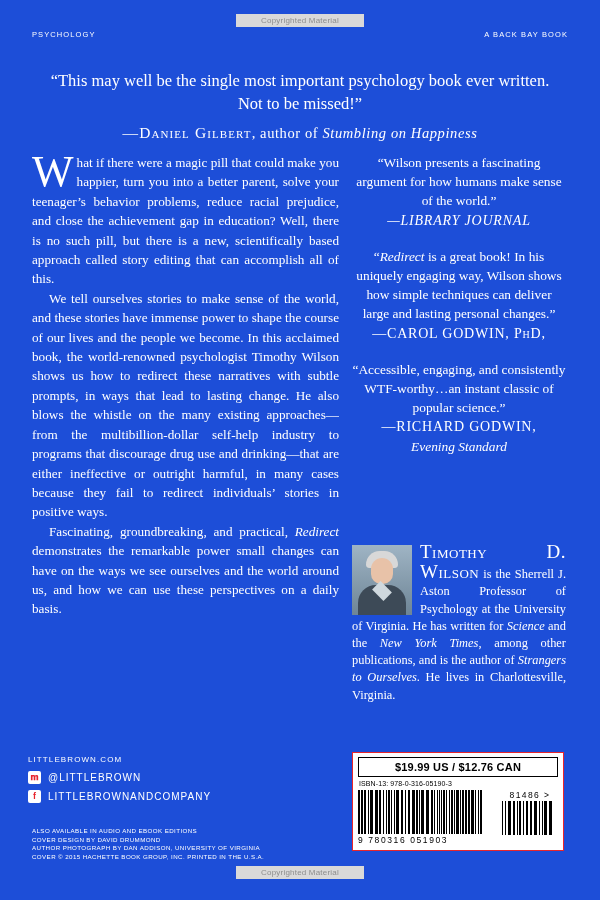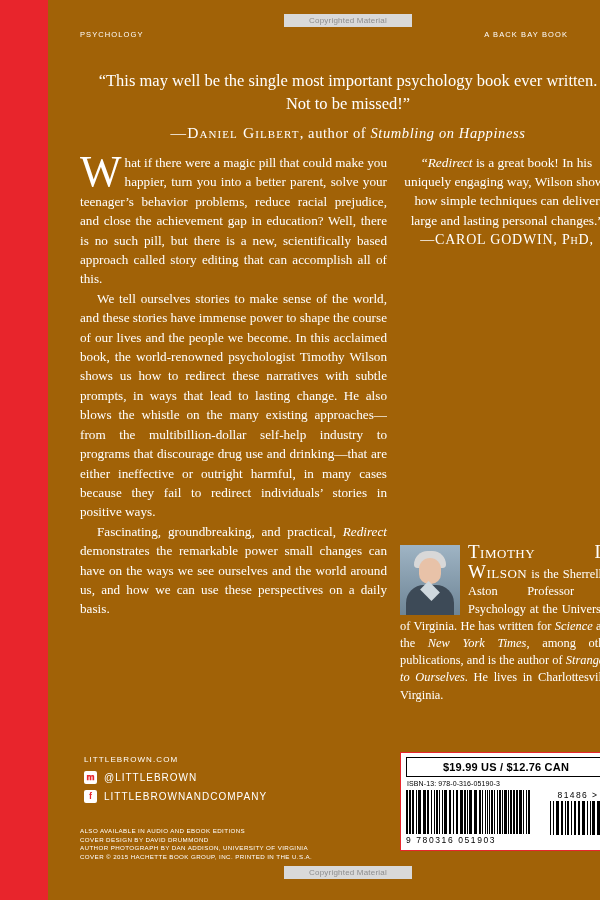--- a/index.html
+++ b/index.html
@@ -11,22 +11,21 @@
     height: 900px;
     background: #e8252c;
     font-family: "Liberation Serif", serif;
     color: #ffffff;
     overflow: hidden;
     position: relative;
   }
   .cover {
     position: absolute;
     inset: 0;
-    background: #a16207;
-    margin-left: 48px;
+    background: #1d4ed8;
   }
   
   .watermark {
     position: absolute;
     left: 236px;
     width: 128px;
     text-align: center;
     font-family: "Liberation Sans", sans-serif;
     font-size: 8px;
     letter-spacing: 0.2px;
@@ -170,21 +169,21 @@
   }
   .bio .name {
     font-variant: small-caps;
     letter-spacing: 0.5px;
     font-size: 19px;
   }
 
   
   .pub {
     position: absolute;
-    left: 36px;
+    left: 28px;
     top: 755px;
     width: 300px;
     font-family: "Liberation Sans", sans-serif;
   }
   .pub .url {
     font-size: 8px;
     letter-spacing: 1.1px;
     margin-bottom: 7px;
   }
   .social {
@@ -307,26 +306,35 @@
   </div>
 
   <div class="body-left">
     <p><span class="dropcap">W</span><span>hat if there were a magic pill that could make you happier, turn you into a better parent, solve your teenager’s behavior problems, reduce racial prejudice, and close the achievement gap in education? Well, there is no such pill, but there is a new, scientifically based approach called story editing that can accomplish all of this.</span></p>
     <p>We tell ourselves stories to make sense of the world, and these stories have immense power to shape the course of our lives and the people we become. In this acclaimed book, the world-renowned psychologist Timothy Wilson shows us how to redirect these narratives with subtle prompts, in ways that lead to lasting change. He also blows the whistle on the many existing approaches—from the multibillion-dollar self-help industry to programs that discourage drug use and drinking—that are either ineffective or outright harmful, in many cases because they fail to redirect individuals’ stories in positive ways.</p>
     <p><span>Fascinating, groundbreaking, and practical, </span><span class="ital">Redirect</span><span> demonstrates the remarkable power small changes can have on the ways we see ourselves and the world around us, and how we can use these perspectives on a daily basis.</span></p>
   </div>
 
   <div class="col-right">
 
+    <div class="praise">
+      <span>“Wilson presents a fascinating argument for how humans make sense of the world.”</span>
+      <span class="src caps italic">—LIBRARY JOURNAL</span>
+    </div>
 
     <div class="praise">
       <span>“</span><span class="ital">Redirect</span><span> is a great book! In his uniquely engaging way, Wilson shows how simple techniques can deliver large and lasting personal changes.”</span>
       <span class="src caps">—CAROL GODWIN, PhD,</span>
     </div>
 
+    <div class="praise">
+      <span>“Accessible, engaging, and consistently WTF-worthy…an instant classic of popular science.”</span>
+      <span class="src caps">—RICHARD GODWIN,</span>
+      <span class="src2 ital">Evening Standard</span>
+    </div>
   </div>
 
   <div class="bio">
     <div class="bio-photo">
       <div class="hair"></div>
       <div class="face"></div>
       <div class="shirt"></div>
       <div class="collar"></div>
     </div>
     <span class="name">Timothy D. Wilson</span><span> is the Sherrell J. Aston Professor of Psychology at the University of Virginia. He has written for </span><span class="ital">Science</span><span> and the </span><span class="ital">New York Times</span><span>, among other publications, and is the author of </span><span class="ital">Strangers to Ourselves</span><span>. He lives in Charlottesville, Virginia.</span>

